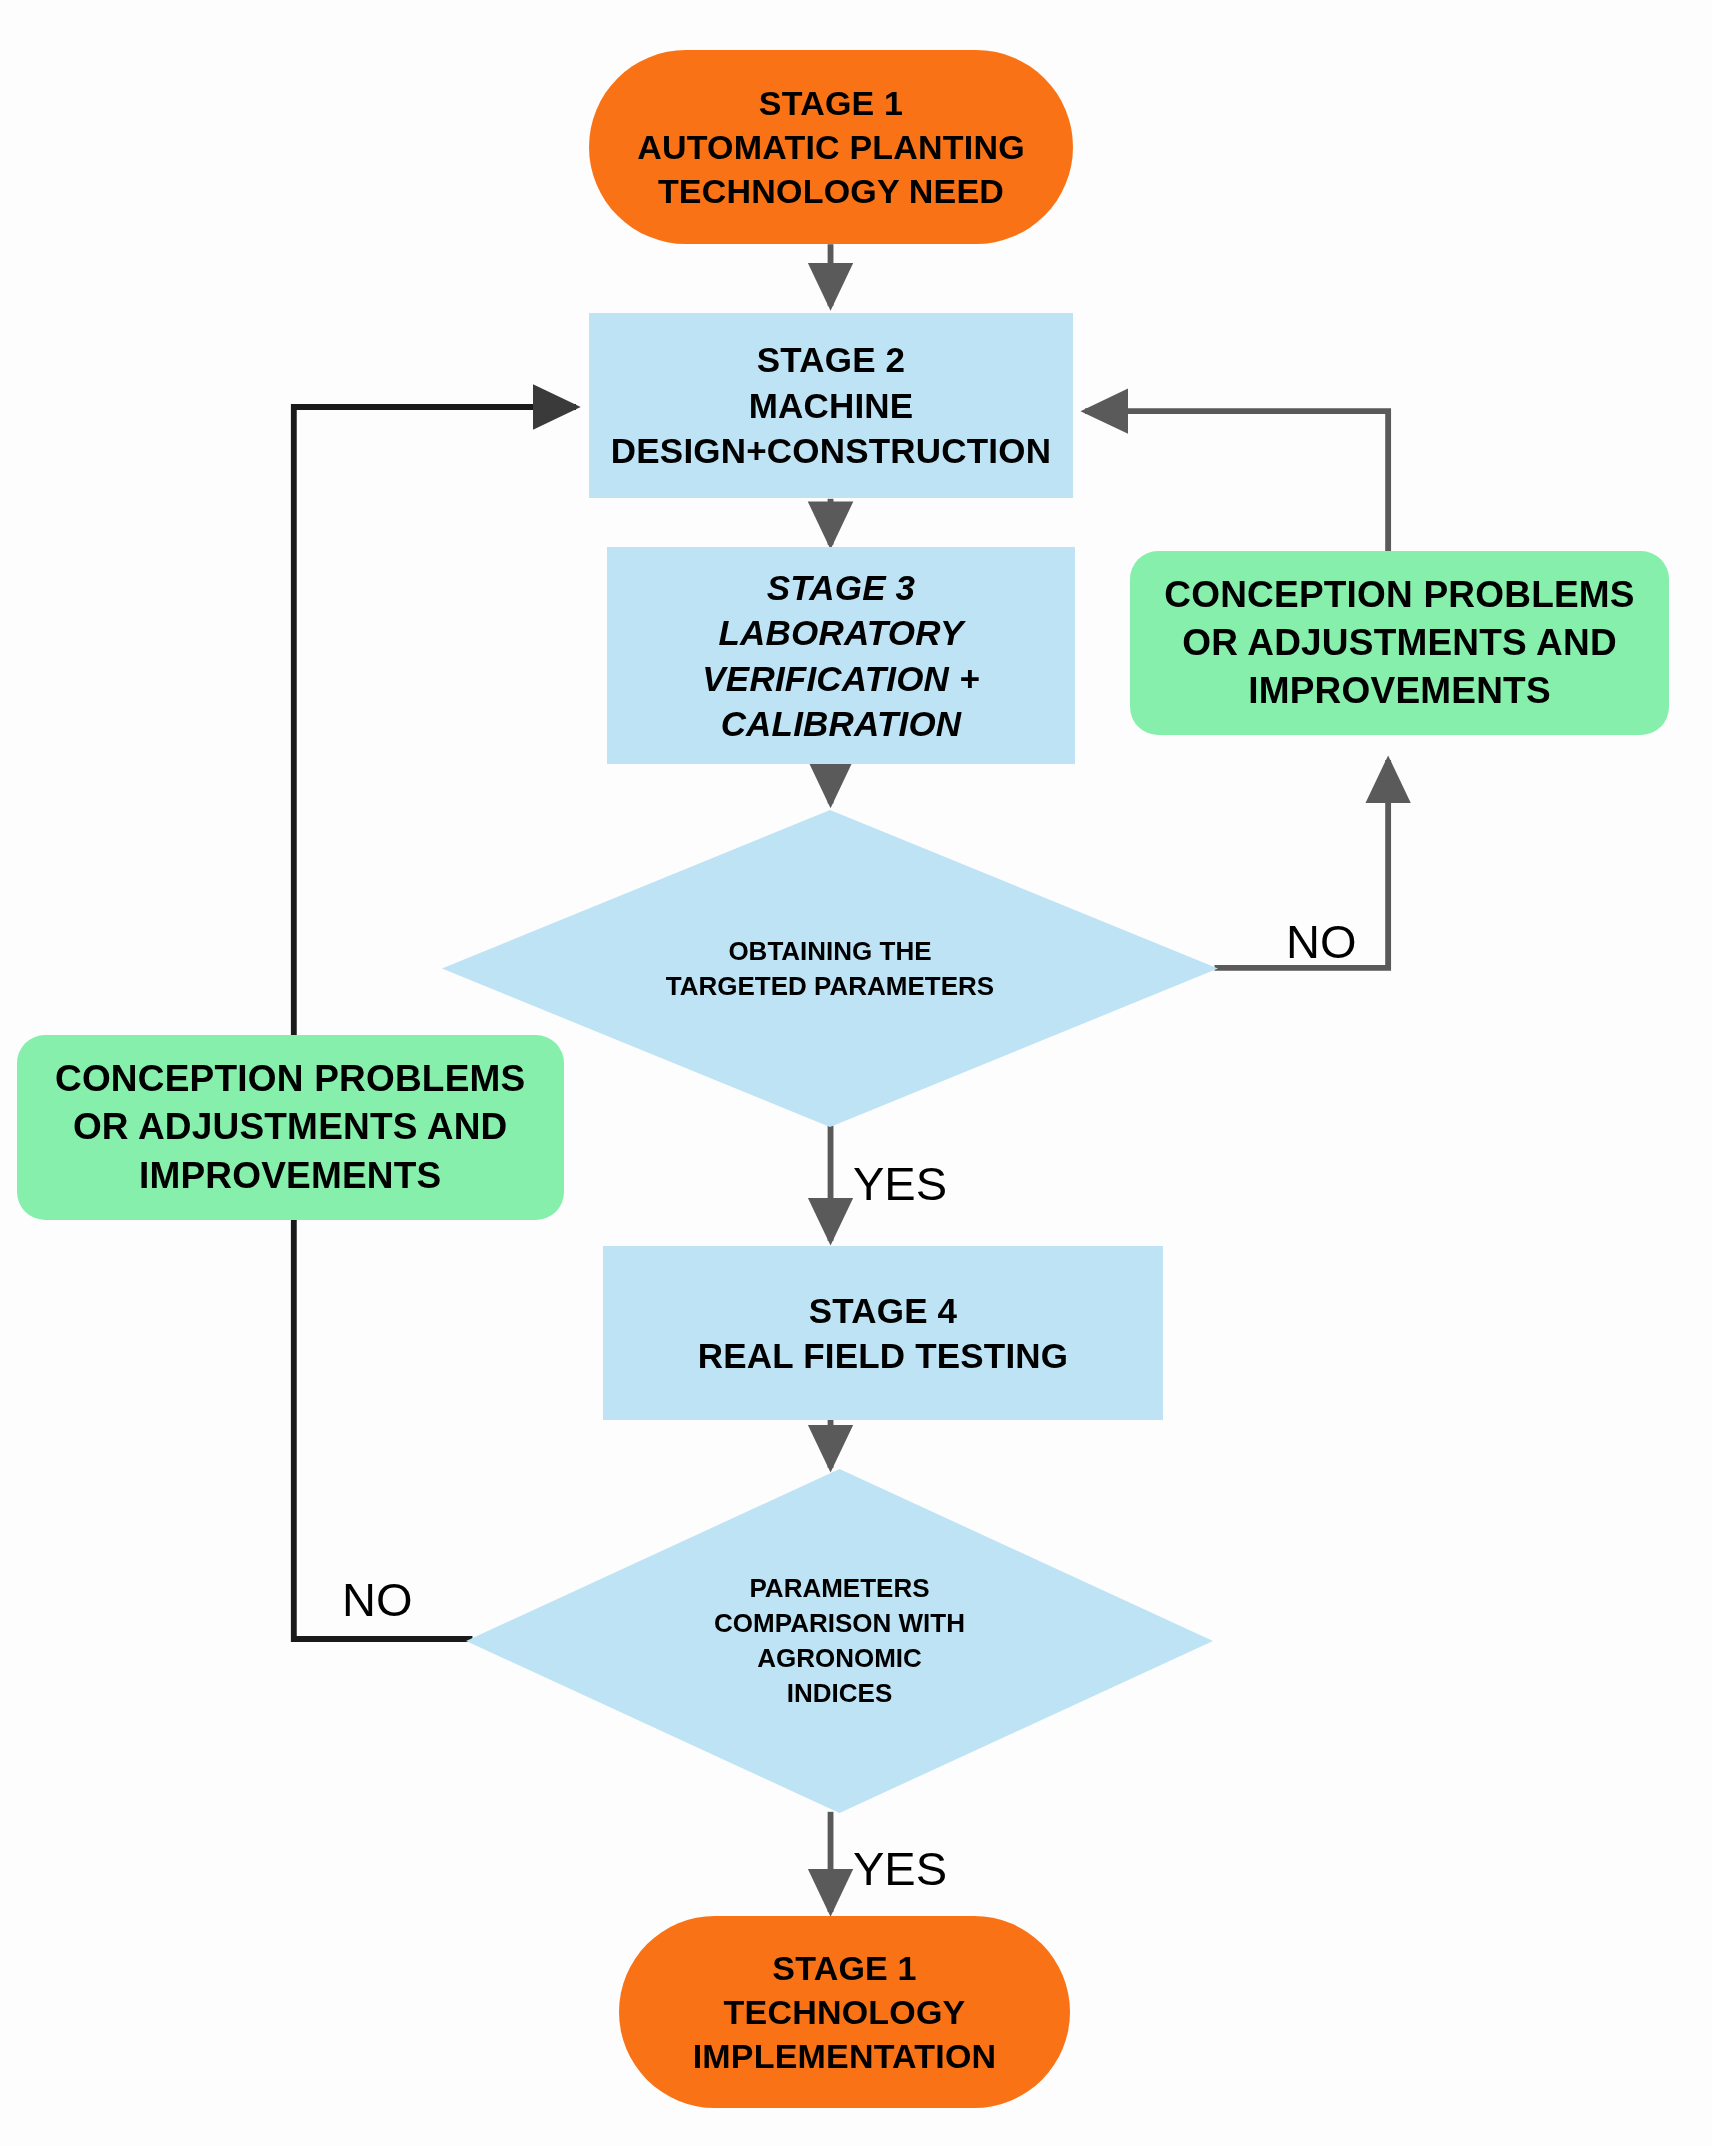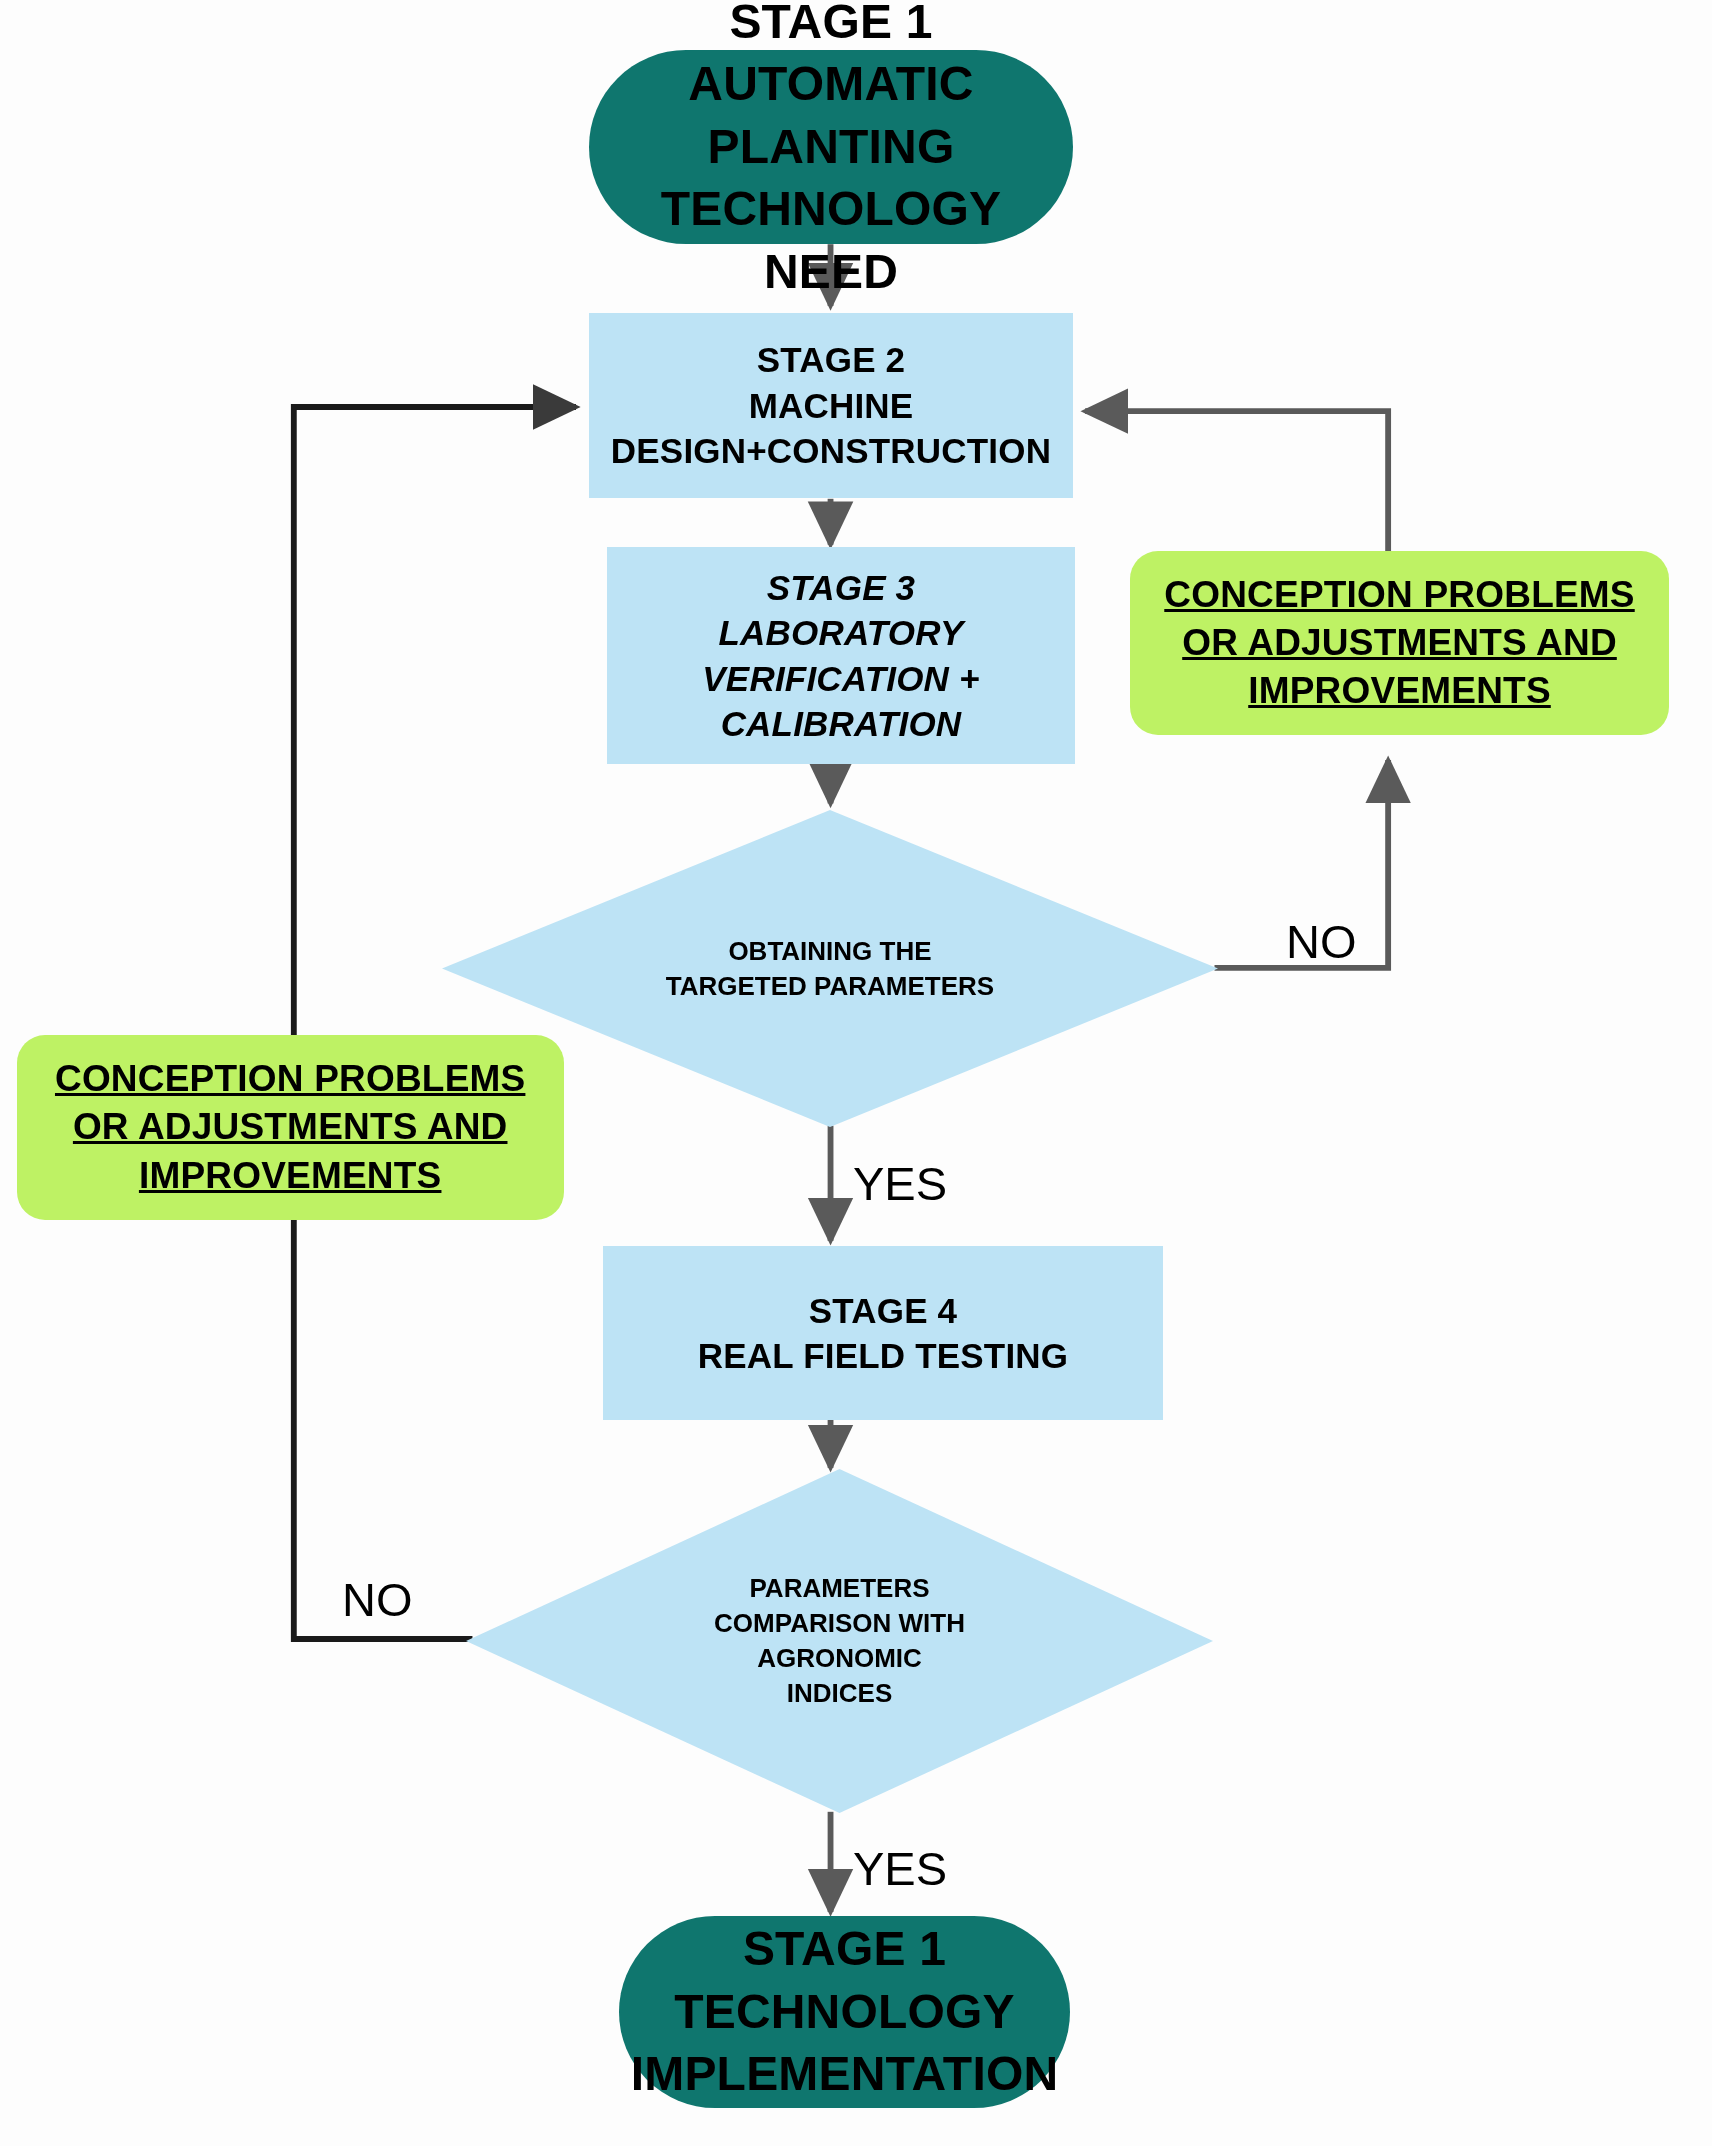--- a/index.html
+++ b/index.html
@@ -31,33 +31,32 @@
     justify-content: center;
     text-align: center;
     color: #000000;
     font-weight: bold;
     line-height: 1.30;
     letter-spacing: 0.2px;
     white-space: pre-line;
     box-sizing: border-box;
   }
   .terminator {
-    background: #0f766e;
+    background: #f97316;
     border-radius: 159px;
-    font-size: 48px;
+    font-size: 34px;
   }
   .process {
     background: #bde3f5;
     font-size: 35px;
   }
   .note {
-    background: #bef264;
+    background: #86efac;
     border-radius: 28px;
     font-size: 37px;
-    text-decoration: underline;
   }
   .decision-wrap {
     position: absolute;
     pointer-events: none;
   }
   .decision-shape {
     position: absolute;
     left: 0;
     top: 0;
     width: 100%;

